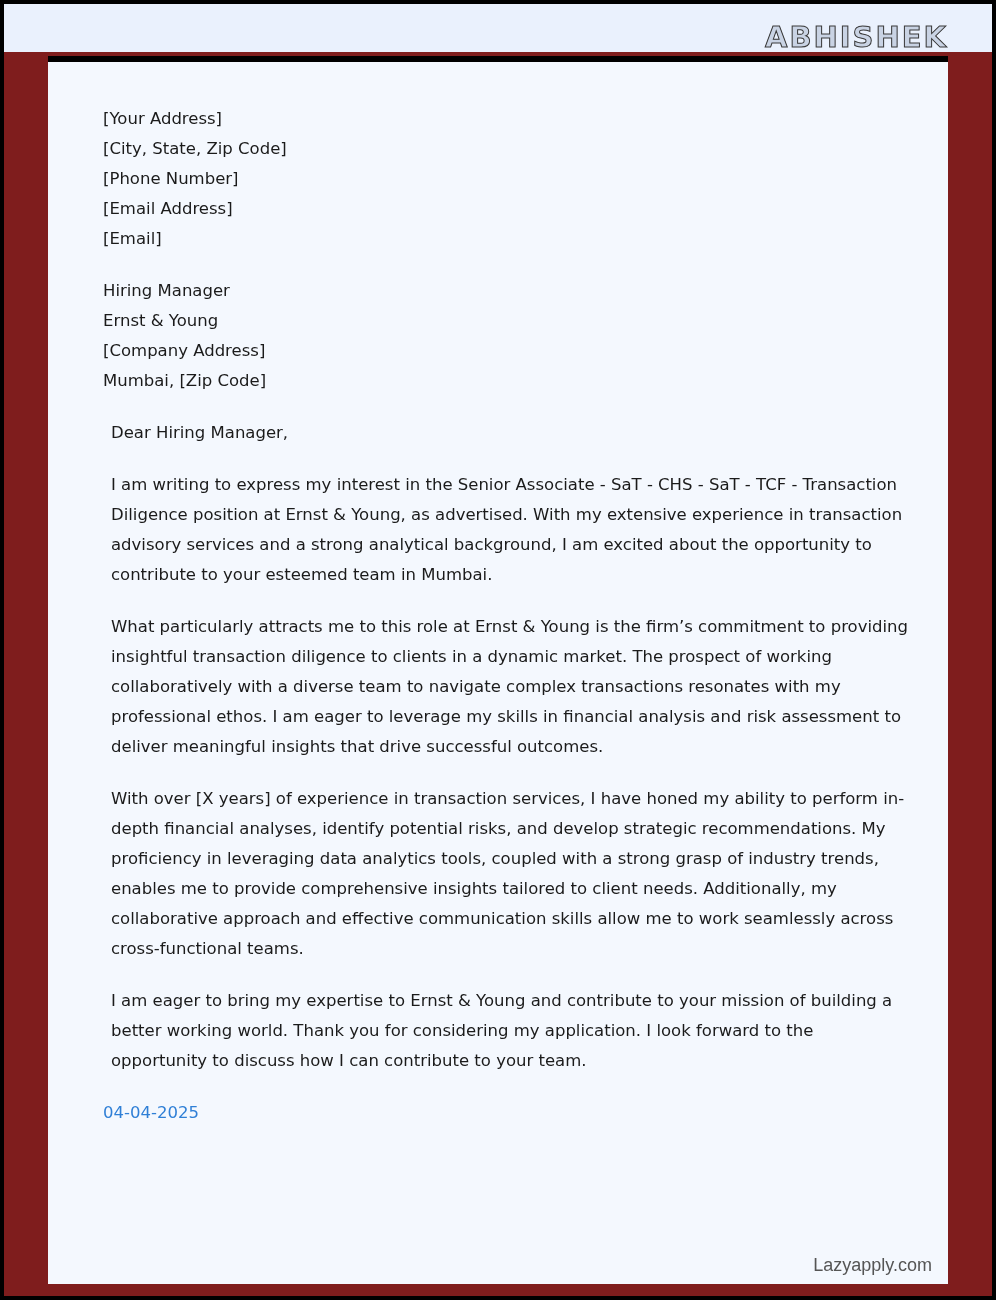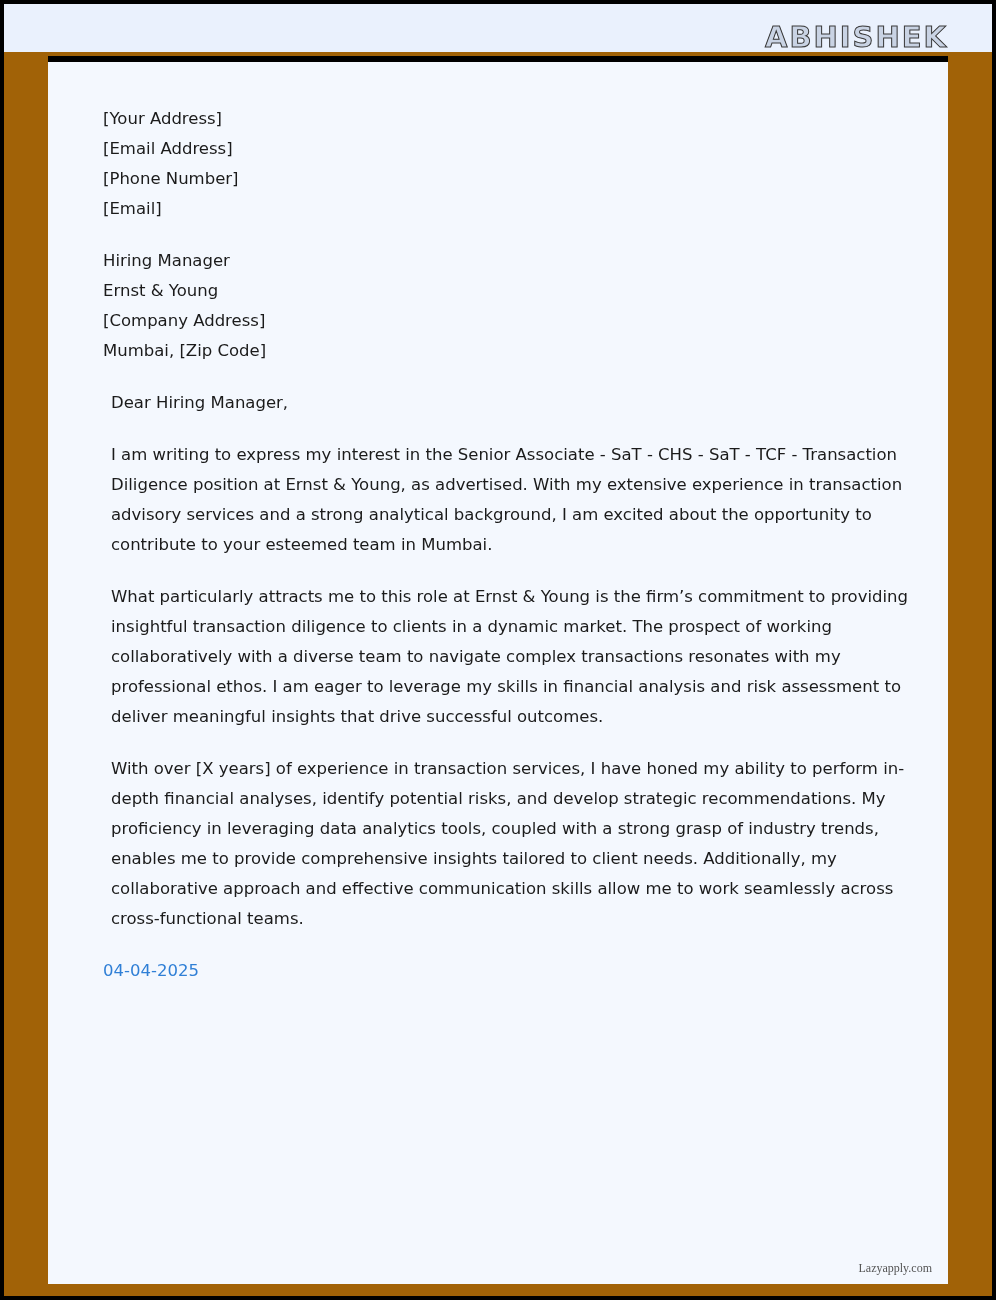--- a/index.html
+++ b/index.html
@@ -10,21 +10,21 @@
     width: 996px;
     height: 1300px;
     background: #ffffff;
     font-family: "DejaVu Sans", sans-serif;
   }
   .page {
     position: relative;
     box-sizing: border-box;
     width: 996px;
     height: 1300px;
-    background: #a16207;
+    background: #7f1d1d;
     border: 4px solid #000000;
     overflow: hidden;
   }
   .header {
     position: relative;
     height: 48px;
     background: #eaf1fd;
   }
   .header-name {
     position: absolute;
@@ -68,57 +68,59 @@
     margin: 0 0 22px 0;
   }
   .date-line {
     color: #2f7fd6;
     margin-top: 2px;
   }
   .footer-brand {
     position: absolute;
     right: 16px;
     bottom: 8px;
-    font-size: 12px;
+    font-size: 18px;
     color: #555555;
-    font-family: Liberation Serif, serif;
+    font-family: Liberation Sans, sans-serif;
   }
 </style>
 </head>
 <body>
 
 <div class="page">
 
   <div class="header">
     <div class="header-name">ABHISHEK</div>
   </div>
 
   <div class="sheet">
 
     <div class="body-text">
 
       <div class="block">
         <div class="line">[Your Address]</div>
+        <div class="line">[City, State, Zip Code]</div>
+        <div class="line">[Phone Number]</div>
         <div class="line">[Email Address]</div>
-        <div class="line">[Phone Number]</div>
         <div class="line">[Email]</div>
       </div>
 
       <div class="block">
         <div class="line">Hiring Manager</div>
         <div class="line">Ernst &amp; Young</div>
         <div class="line">[Company Address]</div>
         <div class="line">Mumbai, [Zip Code]</div>
       </div>
 
       <p class="para">Dear Hiring Manager,</p>
 
       <p class="para">I am writing to express my interest in the Senior Associate - SaT - CHS - SaT - TCF - Transaction Diligence position at Ernst &amp; Young, as advertised. With my extensive experience in transaction advisory services and a strong analytical background, I am excited about the opportunity to contribute to your esteemed team in Mumbai.</p>
       <p class="para">What particularly attracts me to this role at Ernst &amp; Young is the firm’s commitment to providing insightful transaction diligence to clients in a dynamic market. The prospect of working collaboratively with a diverse team to navigate complex transactions resonates with my professional ethos. I am eager to leverage my skills in financial analysis and risk assessment to deliver meaningful insights that drive successful outcomes.</p>
       <p class="para">With over [X years] of experience in transaction services, I have honed my ability to perform in-depth financial analyses, identify potential risks, and develop strategic recommendations. My proficiency in leveraging data analytics tools, coupled with a strong grasp of industry trends, enables me to provide comprehensive insights tailored to client needs. Additionally, my collaborative approach and effective communication skills allow me to work seamlessly across cross-functional teams.</p>
+      <p class="para">I am eager to bring my expertise to Ernst &amp; Young and contribute to your mission of building a better working world. Thank you for considering my application. I look forward to the opportunity to discuss how I can contribute to your team.</p>
 
 
       <div class="line date-line">04-04-2025</div>
     </div>
 
     <div class="footer-brand">Lazyapply.com</div>
   </div>
 
 </div>
 

